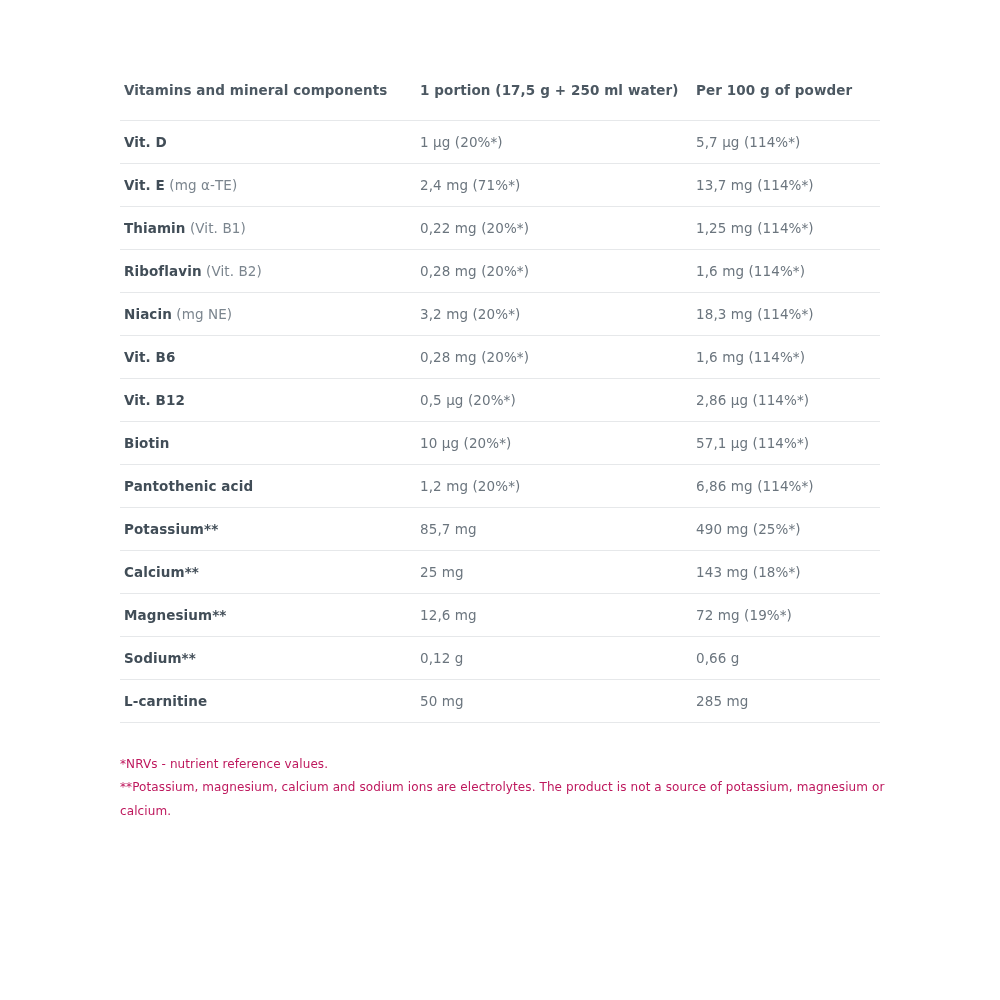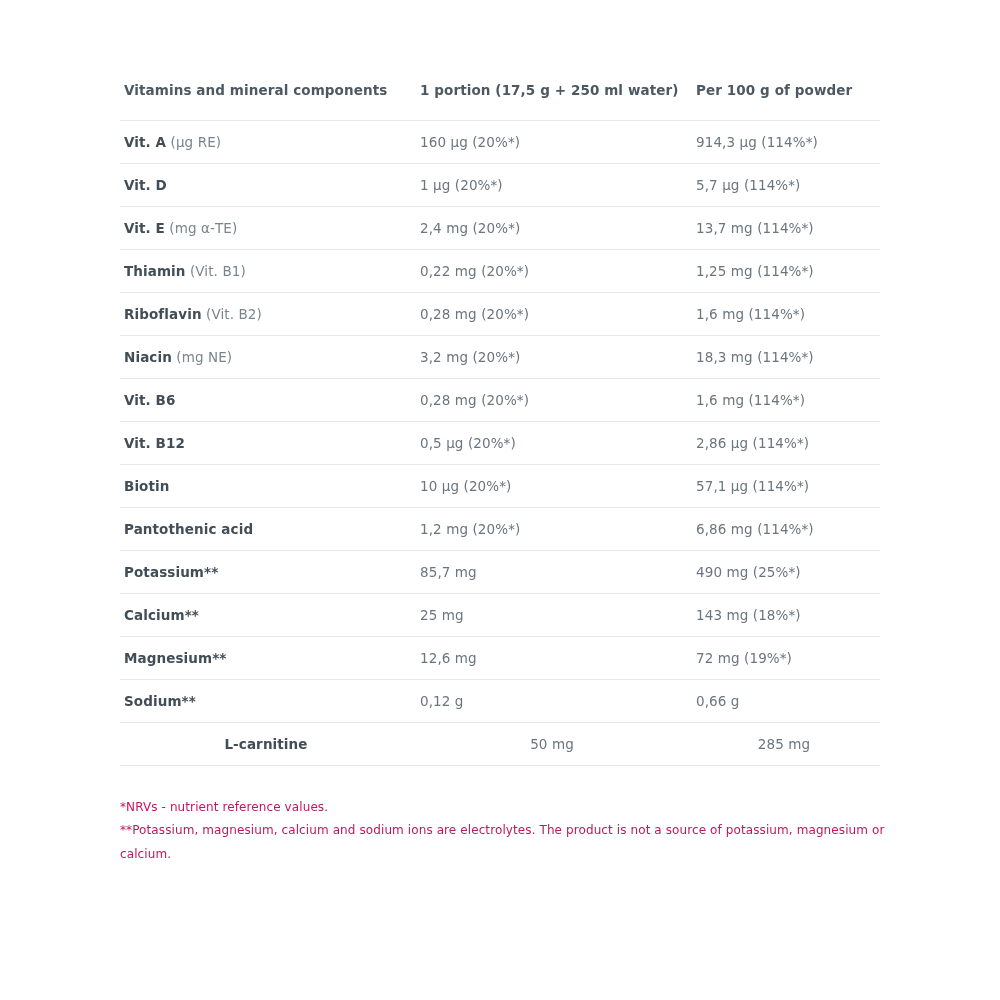--- a/index.html
+++ b/index.html
@@ -45,21 +45,20 @@
     font-size: 13.5px;
     vertical-align: middle;
     color: #6b757e;
     letter-spacing: 0.1px;
   }
   table.nutrition tbody tr:first-child td {
     border-top: 1px solid #e6e8ea;
   }
   table.nutrition tbody tr:last-child td {
     border-bottom: 1px solid #e6e8ea;
-    text-align: center;
   }
   td.name {
     color: #4c5862;
   }
   td.name .n-strong {
     font-weight: bold;
     color: #414d57;
   }
   td.name .n-light {
     font-weight: normal;
@@ -89,32 +88,27 @@
     </colgroup>
     <thead>
       <tr>
         <th>Vitamins and mineral components</th>
         <th>1 portion (17,5 g + 250 ml water)</th>
         <th>Per 100 g of powder</th>
       </tr>
     </thead>
     <tbody id="tbody">
         <tr>
-          <td class="name"><span class="n-strong">Vit. A</span><span class="n-light"> (µg RE)</span></td>
-          <td>160 µg (20%*)</td>
-          <td>914,3 µg (114%*)</td>
-        </tr>
-        <tr>
           <td class="name"><span class="n-strong">Vit. D</span><span class="n-light"></span></td>
           <td>1 µg (20%*)</td>
           <td>5,7 µg (114%*)</td>
         </tr>
         <tr>
           <td class="name"><span class="n-strong">Vit. E</span><span class="n-light"> (mg α-TE)</span></td>
-          <td>2,4 mg (20%*)</td>
+          <td>2,4 mg (71%*)</td>
           <td>13,7 mg (114%*)</td>
         </tr>
         <tr>
           <td class="name"><span class="n-strong">Thiamin</span><span class="n-light"> (Vit. B1)</span></td>
           <td>0,22 mg (20%*)</td>
           <td>1,25 mg (114%*)</td>
         </tr>
         <tr>
           <td class="name"><span class="n-strong">Riboflavin</span><span class="n-light"> (Vit. B2)</span></td>
           <td>0,28 mg (20%*)</td>

